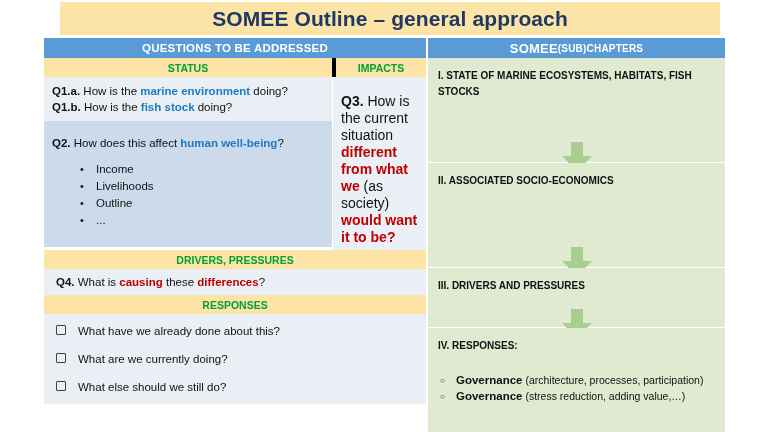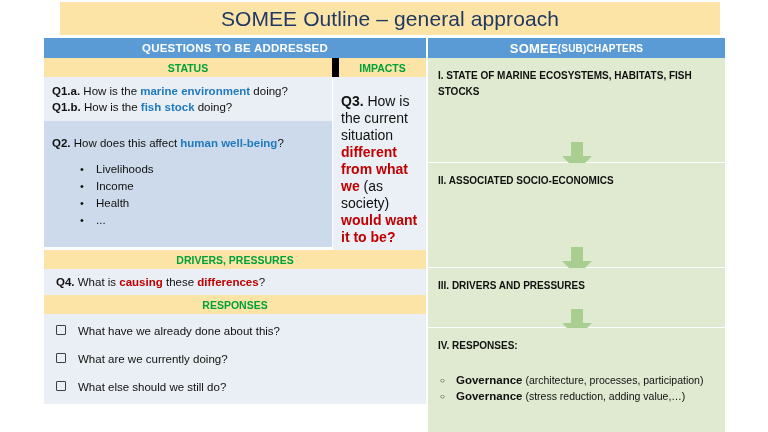--- a/index.html
+++ b/index.html
@@ -1,36 +1,36 @@
 <!DOCTYPE html>
 <html><head>
 <meta charset="utf-8">
 <style>
   html,body{margin:0;padding:0;}
   body{width:768px;height:432px;background:#ffffff;font-family:"Liberation Sans",sans-serif;overflow:hidden;}
   #slide{position:relative;width:768px;height:432px;}
 
   .title-band{position:absolute;left:60px;top:2px;width:660px;height:33px;background:#fce4a6;
     display:flex;align-items:center;justify-content:center;}
-  .title-band span{font-size:21px;font-weight:normal;color:#1f3864;letter-spacing:.1px;}
+  .title-band span{font-size:21px;font-weight:bold;color:#1f3864;letter-spacing:.1px;}
 
   .grid{position:absolute;left:44px;top:38px;width:681px;height:392px;}
 
   .col-left{position:absolute;left:0;top:0;width:382px;height:392px;}
   .col-right{position:absolute;left:384px;top:0;width:297px;height:392px;}
 
   .hdr{height:20px;background:#5b9bd5;color:#ffffff;display:flex;align-items:center;justify-content:center;
     font-size:11.5px;font-weight:bold;letter-spacing:.2px;}
   .hdr.r{font-size:13px;}
   .hdr.r .small{font-size:10px;}
 
   .subhdr-row{display:flex;height:19px;}
   .subhdr{background:#fce4a6;color:#00a13a;font-weight:bold;font-size:10.5px;
     display:flex;align-items:center;justify-content:center;}
-  .subhdr.status{width:288px;border-right:7px solid #000000;}
+  .subhdr.status{width:288px;border-right:4px solid #000000;}
   .subhdr.impacts{flex:1;}
 
   .body-row{display:flex;}
   .left-stack{width:288px;border-right:1px solid #ffffff;}
   .impacts-cell{flex:1;background:#eaf0f6;padding:16px 6px 4px 8px;box-sizing:border-box;}
 
   .band-q1{background:#eaeff5;height:44px;padding:6px 8px 0 8px;box-sizing:border-box;}
   .band-q2{background:#ccdaeb;height:126px;padding:14px 8px 0 8px;box-sizing:border-box;}
   .band-yellow{background:#fce4a6;height:19px;color:#00a13a;font-weight:bold;font-size:10.5px;
     display:flex;align-items:center;justify-content:center;}
@@ -99,23 +99,23 @@
             <div class="q">
               <b>Q1.b.</b><span> How is the </span><span class="blue">fish stock</span><span> doing?</span>
             </div>
           </div>
 
           <div class="band-q2">
             <div class="q">
               <b>Q2.</b><span> How does this affect </span><span class="blue">human well-being</span><span>?</span>
             </div>
             <ul class="bullets">
+              <li>Income</li>
               <li>Livelihoods</li>
-              <li>Income</li>
-              <li>Health</li>
+              <li>Outline</li>
               <li>...</li>
             </ul>
           </div>
 
         </div>
 
         <div class="impacts-cell">
           <div class="q">
             <b>Q3.</b><span> How is the current situation </span><span class="red">different from what we</span><span> (as society) </span><span class="red">would want it to be?</span>
           </div>

